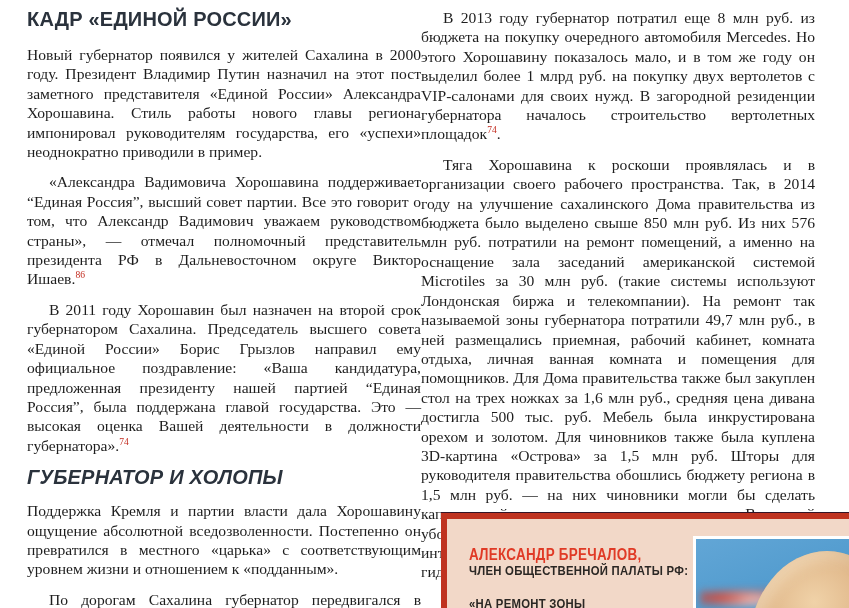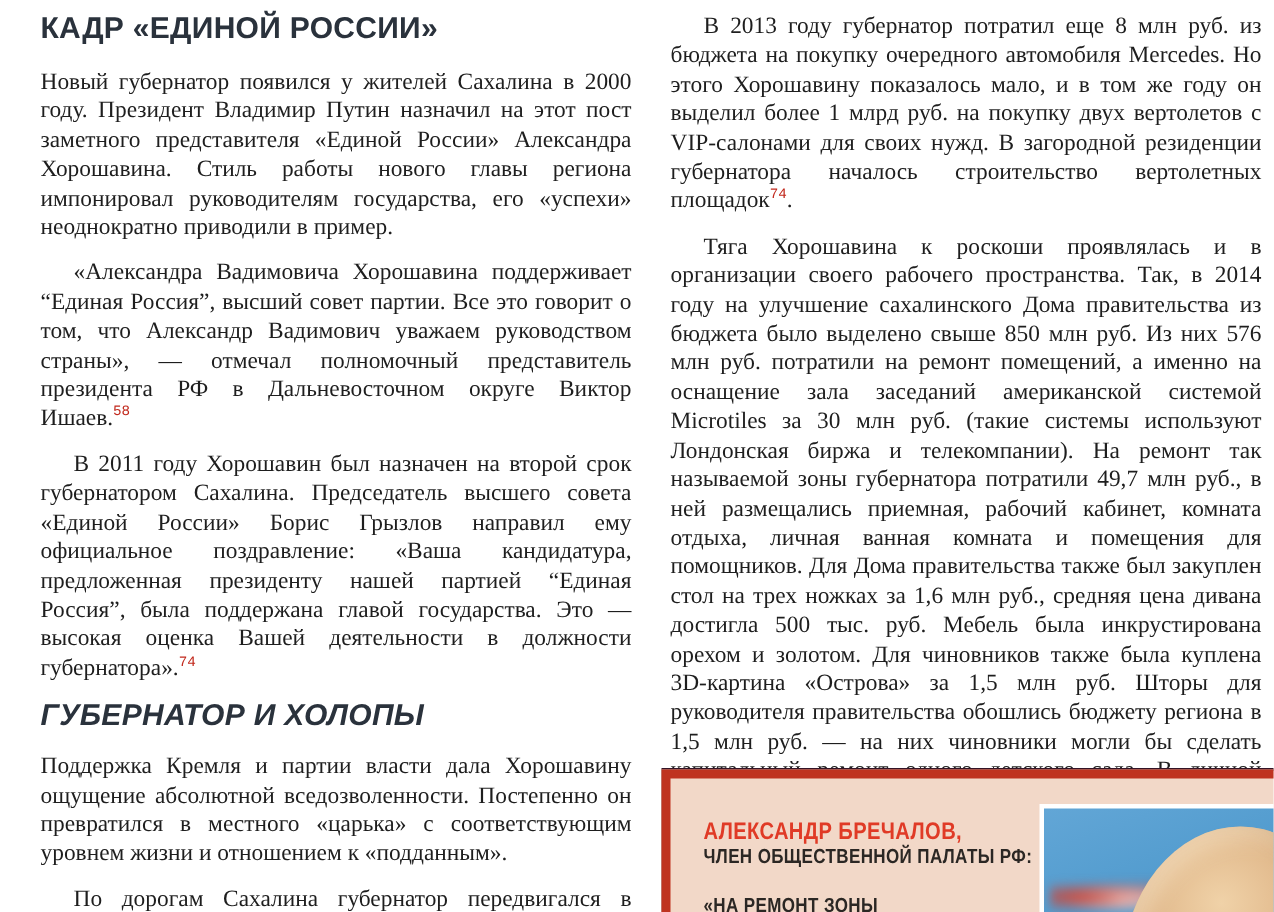--- a/index.html
+++ b/index.html
@@ -16,21 +16,21 @@
   html,body{margin:0;padding:0;}
   body{
     width:849px;height:608px;overflow:hidden;position:relative;
     background:var(--page-background);
     font-family:"Liberation Serif",serif;
     color:var(--body-text);
   }
   .page{
     position:absolute;inset:0;
     padding:8px 0 0 27px;
-    display:flex;gap:26px;
+    display:flex;
   }
   .col{width:394px;flex:0 0 394px;}
   h1.sec{
     font-family:"Liberation Sans",sans-serif;
     font-size:20px;line-height:23px;font-weight:700;
     color:var(--heading);letter-spacing:.2px;
     margin:0 0 14px 0;
   }
   h2.sec{
     font-family:"Liberation Sans",sans-serif;
@@ -41,21 +41,21 @@
   }
   p.para{
     font-size:15.6px;line-height:19.4px;
     text-align:justify;margin:0 0 11px 0;
     hyphens:auto;-webkit-hyphens:auto;
   }
   p.indent{text-indent:22px;}
   sup.fn{
     color:var(--footnote-red);
     font-size:9.5px;line-height:0;vertical-align:super;
-    font-family:Liberation Mono, monospace;
+    font-family:Liberation Serif, serif;
   }
   
   .quote-box{
     position:absolute;left:441px;top:513px;width:426px;height:200px;
     background:var(--box-background-pink);
     border:6px solid var(--box-border-red);
     box-shadow:0 -1px 0 0 #331426;
     box-sizing:border-box;
   }
   .qb-text{
@@ -103,21 +103,21 @@
 </head>
 <body>
 
 <main class="page">
 
   <section class="col">
     <h1 class="sec">КАДР «ЕДИНОЙ РОССИИ»</h1>
 
     <p class="para"><span>Новый губернатор появился у жителей Сахалина в 2000 году. Президент Владимир Путин назначил на этот пост заметного представителя «Единой России» Александра Хорошавина. Стиль работы нового главы региона импонировал руководителям государства, его «успехи» неоднократно приводили в пример.</span></p>
 
-    <p class="para indent"><span>«Александра Вадимовича Хорошавина поддерживает “Единая Россия”, высший совет партии. Все это говорит о том, что Александр Вадимович уважаем руководством страны», — отмечал полномочный представитель президента РФ в Дальневосточном округе Виктор Ишаев.</span><sup class="fn">58</sup></p>
+    <p class="para indent"><span>«Александра Вадимовича Хорошавина поддерживает “Единая Россия”, высший совет партии. Все это говорит о том, что Александр Вадимович уважаем руководством страны», — отмечал полномочный представитель президента РФ в Дальневосточном округе Виктор Ишаев.</span><sup class="fn">86</sup></p>
 
     <p class="para indent"><span>В 2011 году Хорошавин был назначен на второй срок губернатором Сахалина. Председатель высшего совета «Единой России» Борис Грызлов направил ему официальное поздравление: «Ваша кандидатура, предложенная президенту нашей партией “Единая Россия”, была поддержана главой государства. Это — высокая оценка Вашей деятельности в должности губернатора».</span><sup class="fn">74</sup></p>
 
     <h2 class="sec">ГУБЕРНАТОР И ХОЛОПЫ</h2>
 
     <p class="para"><span>Поддержка Кремля и партии власти дала Хорошавину ощущение абсолютной вседозволенности. Постепенно он превратился в местного «царька» с соответствующим уровнем жизни и отношением к «подданным».</span></p>
 
     <p class="para indent"><span>По дорогам Сахалина губернатор передвигался в сопровождении роскошного кортежа, который включал два джипа Lexus LX570 (общей стоимостью более 10 млн руб.), седан представительского класса Lexus LS600h (5 млн руб.), Toyota Land Cruiser 200 (3 млн руб.). Еще один автомобиль Хорошавина — Audi A8L — также приобретен за счет бюджета.</span></p>
   </section>
 

